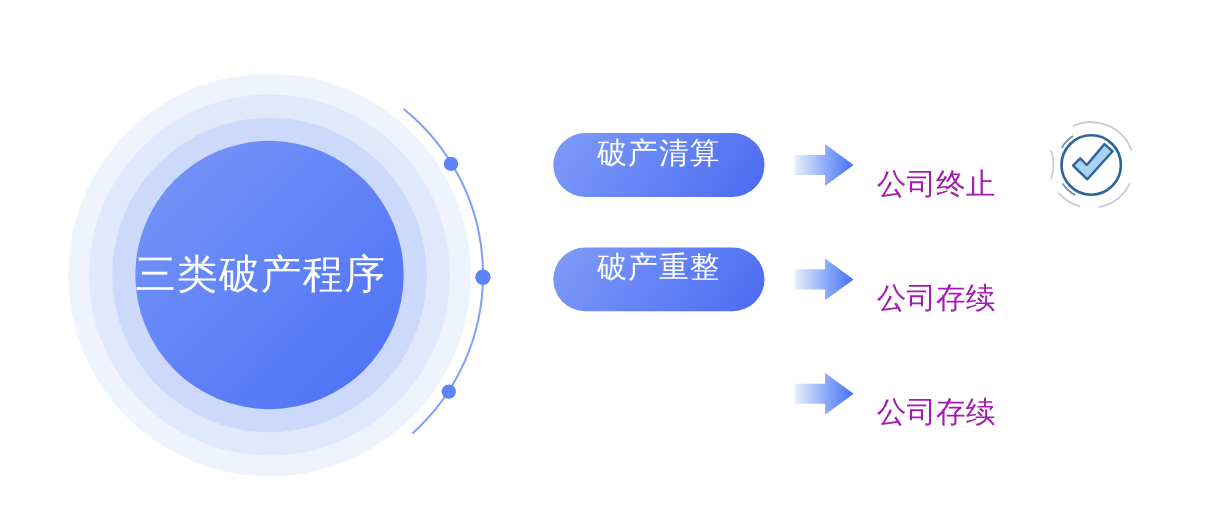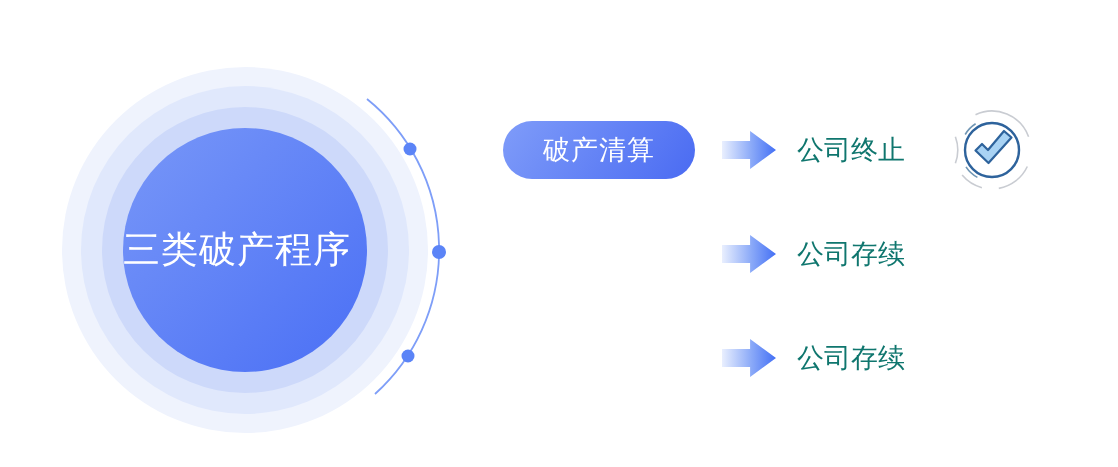--- a/index.html
+++ b/index.html
@@ -15,31 +15,31 @@
         background:linear-gradient(135deg,#7897f8 0%,#4a6ff5 100%);
         display:flex;align-items:center;}
   .core-title{color:#ffffff;font-size:37px;letter-spacing:1px;white-space:nowrap;}
 
   
   .overlay{position:absolute;left:0;top:0;width:1118px;height:467px;pointer-events:none;}
 
   
   .pill{position:absolute;left:503px;width:192px;height:58px;border-radius:29px;
         background:linear-gradient(125deg,#7f9cf9 0%,#4a6bf2 100%);
-        display:flex;align-items:center;justify-content:center;}
+        display:flex;align-items:flex-start;justify-content:center;}
   .pill span{color:#ffffff;font-size:27px;letter-spacing:1px;white-space:nowrap;}
   .pill-1{top:121px;}.pill-2{top:225px;}.pill-3{top:329px;}
 
   .block-arrow{position:absolute;left:722px;width:54px;height:38px;
         background:linear-gradient(90deg,#e9effe 0%,#8aa9f8 55%,#4470f5 100%);
         clip-path:polygon(0 26%,52% 26%,52% 0,100% 50%,52% 100%,52% 74%,0 74%);}
   .arrow-1{top:131px;}.arrow-2{top:235px;}.arrow-3{top:339px;}
 
   .result{position:absolute;left:797px;height:28px;line-height:28px;
-        color:#0f766e;font-size:27px;white-space:nowrap;}
+        color:#a21caf;font-size:27px;white-space:nowrap;margin-top:17px;}
   .result-1{top:136px;}.result-2{top:240px;}.result-3{top:344px;}
 
   
   .badge{position:absolute;left:942px;top:100px;width:100px;height:100px;}
 </style>
 </head>
 <body>
 
 <div class="canvas">
 
@@ -56,20 +56,23 @@
     <circle cx="439" cy="252" r="7" fill="#5b84f7"></circle>
     <circle cx="408" cy="356" r="6.5" fill="#5b84f7"></circle>
   </svg>
 
   <div class="pill pill-1">
     <span>破产清算</span>
   </div>
   <div class="block-arrow arrow-1"></div>
   <div class="result result-1">公司终止</div>
 
+  <div class="pill pill-2">
+    <span>破产重整</span>
+  </div>
   <div class="block-arrow arrow-2"></div>
   <div class="result result-2">公司存续</div>
 
   <div class="block-arrow arrow-3"></div>
   <div class="result result-3">公司存续</div>
 
   <svg class="badge" viewBox="0 0 100 100" xmlns="http://www.w3.org/2000/svg">
 
     <path d="M33.5,14.7 A39,39 0 0 1 86.6,36.7" fill="none" stroke="#c9ccd2" stroke-width="1.6"></path>
     <path d="M85.3,66.5 A39,39 0 0 1 56.8,88.4" fill="none" stroke="#c9ccd2" stroke-width="1.6"></path>

